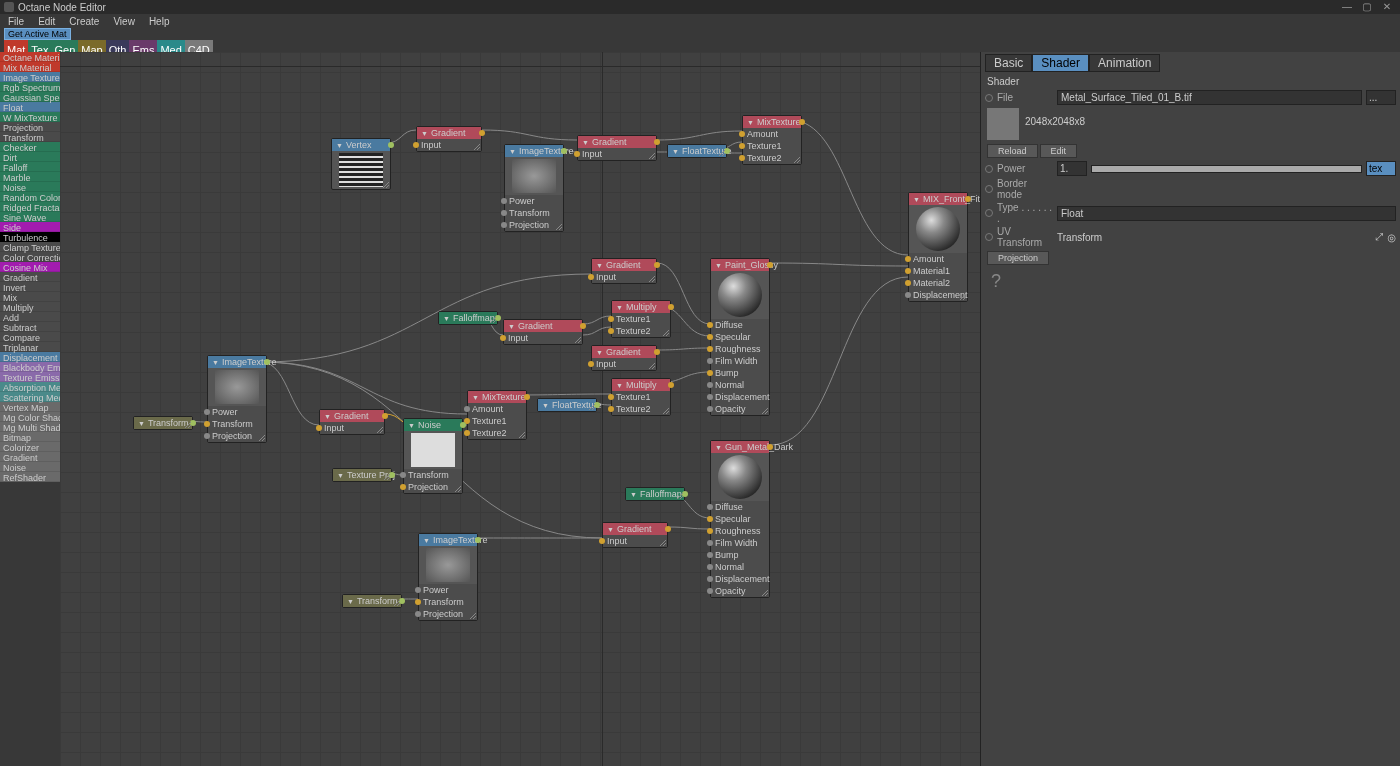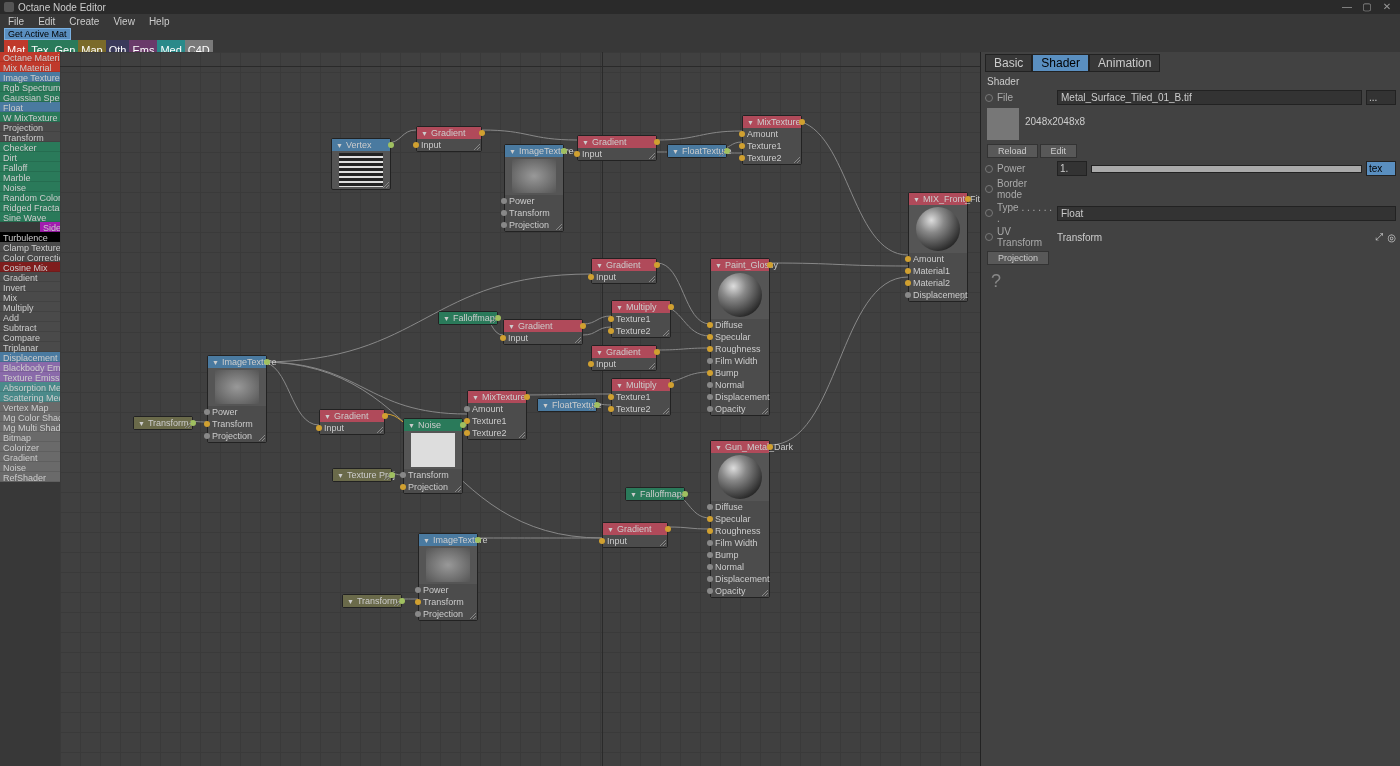--- a/index.html
+++ b/index.html
@@ -95,25 +95,25 @@
       <div class="sidebar-item" style="background: rgb(74, 74, 74);">Projection</div>
       <div class="sidebar-item" style="background: rgb(74, 74, 74);">Transform</div>
       <div class="sidebar-item" style="background: rgb(42, 122, 90);">Checker</div>
       <div class="sidebar-item" style="background: rgb(42, 122, 90);">Dirt</div>
       <div class="sidebar-item" style="background: rgb(42, 122, 90);">Falloff</div>
       <div class="sidebar-item" style="background: rgb(42, 122, 90);">Marble</div>
       <div class="sidebar-item" style="background: rgb(42, 122, 90);">Noise</div>
       <div class="sidebar-item" style="background: rgb(42, 122, 90);">Random Color</div>
       <div class="sidebar-item" style="background: rgb(42, 122, 90);">Ridged Fractal</div>
       <div class="sidebar-item" style="background: rgb(42, 122, 90);">Sine Wave</div>
-      <div class="sidebar-item" style="background: #a21caf; margin-left: 40px;">Side</div>
+      <div class="sidebar-item" style="background: #a21caf;">Side</div>
       <div class="sidebar-item" style="background: #000000;">Turbulence</div>
       <div class="sidebar-item" style="background: rgb(74, 74, 74);">Clamp Texture</div>
       <div class="sidebar-item" style="background: rgb(74, 74, 74);">Color Correction</div>
-      <div class="sidebar-item" style="background: #7f1d1d;">Cosine Mix</div>
+      <div class="sidebar-item" style="background: #a21caf;">Cosine Mix</div>
       <div class="sidebar-item" style="background: rgb(74, 74, 74);">Gradient</div>
       <div class="sidebar-item" style="background: rgb(74, 74, 74);">Invert</div>
       <div class="sidebar-item" style="background: rgb(74, 74, 74);">Mix</div>
       <div class="sidebar-item" style="background: rgb(74, 74, 74);">Multiply</div>
       <div class="sidebar-item" style="background: rgb(74, 74, 74);">Add</div>
       <div class="sidebar-item" style="background: rgb(74, 74, 74);">Subtract</div>
       <div class="sidebar-item" style="background: rgb(74, 74, 74);">Compare</div>
       <div class="sidebar-item" style="background: rgb(74, 74, 74);">Triplanar</div>
       <div class="sidebar-item" style="background: rgb(74, 122, 160);">Displacement</div>
       <div class="sidebar-item" style="background: rgb(138, 106, 170);">Blackbody Emission</div>

